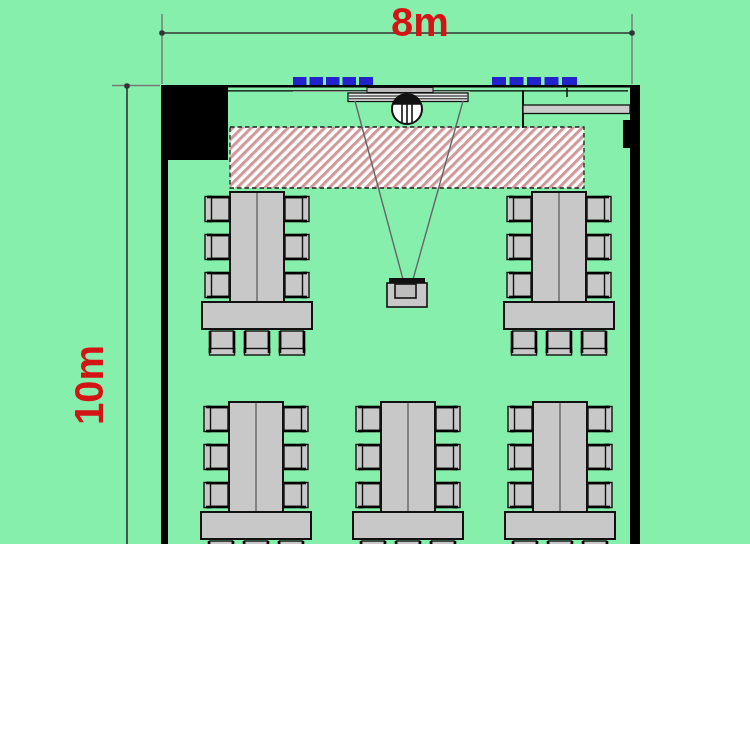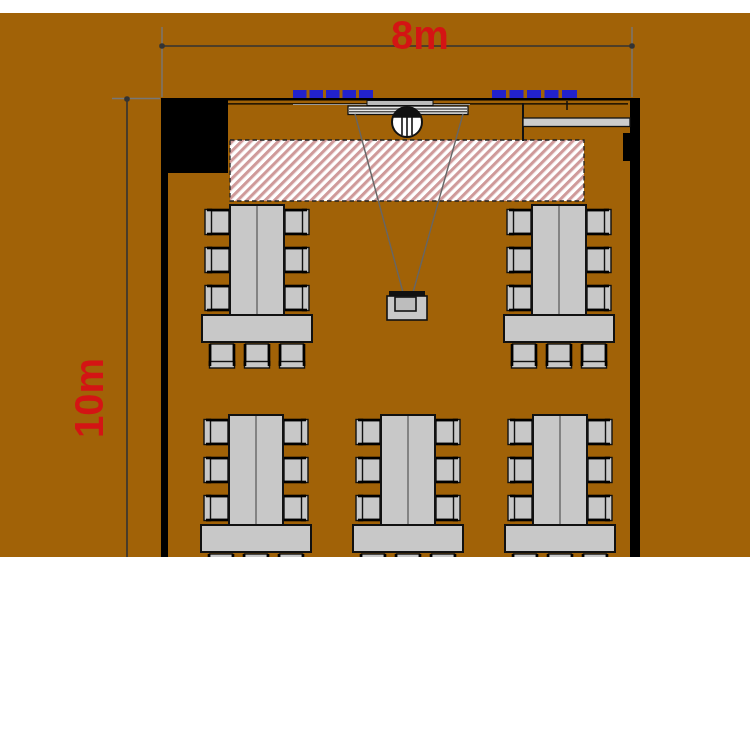--- a/index.html
+++ b/index.html
@@ -1,16 +1,16 @@
 <!DOCTYPE html>
 <html style="--dimension-text: #d41414; --wall: #000000; --furniture-fill: #c8c8c8; --light-strip-blue: #2222cc; --projection-zone-hatch: #cf9a9a; --entrance-zone-hatch: #9aa0c8;"><head>
 <meta charset="utf-8">
 <style>
   html,body{margin:0;padding:0;background:#fff;}
-  .stage{width:750px;height:544px;position:relative;background:#a16207;font-family:"Liberation Sans",sans-serif;margin-top:13px;}
+  .stage{width:750px;height:544px;position:relative;background:#86efac;font-family:"Liberation Sans",sans-serif;}
   svg{display:block;}
   .dim-text{fill:var(--dimension-text,#d41414);font-family:"Liberation Sans",sans-serif;font-weight:bold;font-size:40px;}
   .dim-line{stroke:#333;stroke-width:1.6;}
   .ext-line{stroke:#777;stroke-width:1.4;}
   .wall{fill:var(--wall,#000);}
   .wallline{stroke:var(--wall,#000);}
   .furn{fill:var(--furniture-fill,#c8c8c8);stroke:#111;}
   .light-strip{fill:var(--light-strip-blue,#2222cc);}
   .cone{stroke:#666;stroke-width:1.4;}
 </style>

